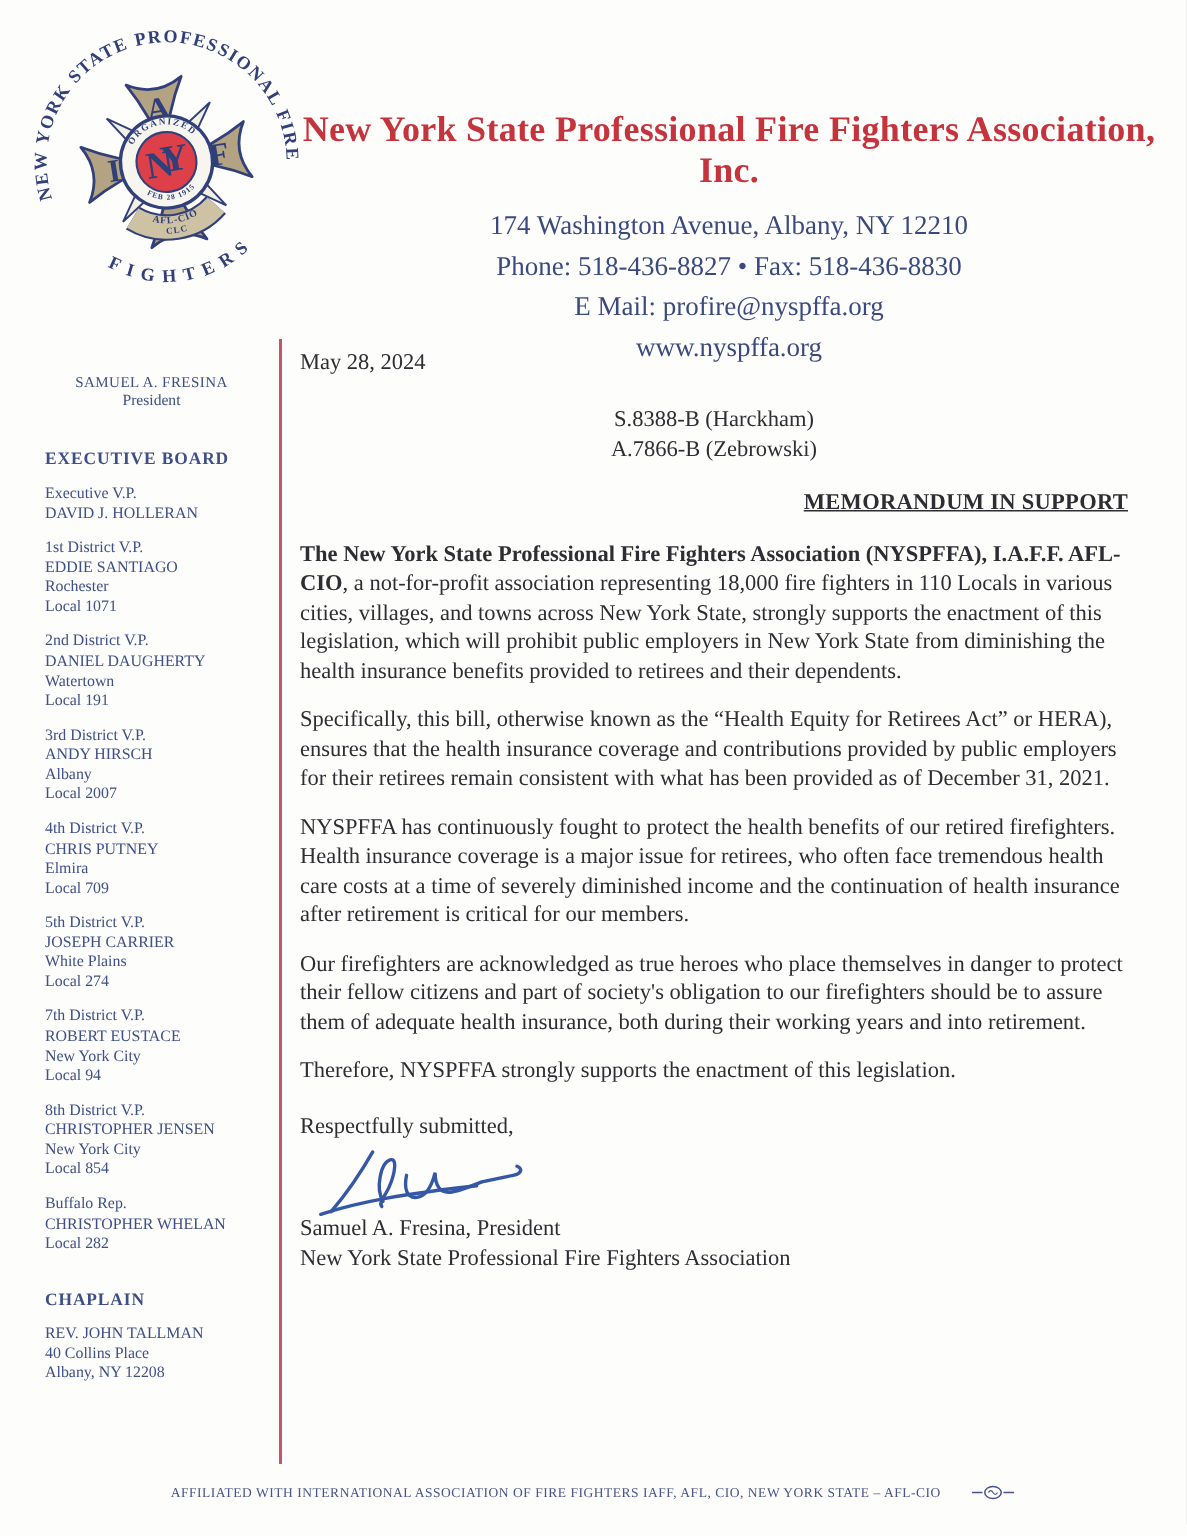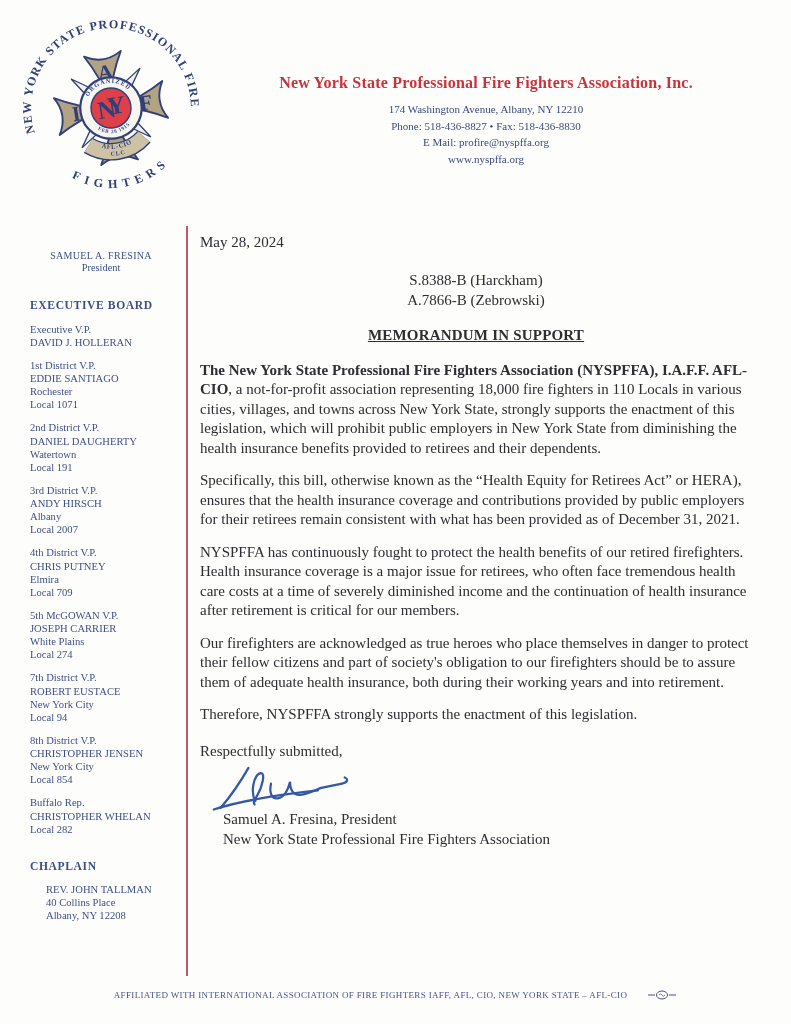--- a/index.html
+++ b/index.html
@@ -4,48 +4,48 @@
 <style>
   html,body{margin:0;padding:0;background:#e8e8e8;}
   .page{
     position:relative;width:791px;height:1024px;margin:0 auto;
     background:#fdfdfb;overflow:hidden;
     font-family:"Liberation Serif", serif;
   }
   
   .logo{position:absolute;left:18px;top:10px;width:186px;height:196px;}
   .header{position:absolute;left:196px;top:74px;width:580px;text-align:center;color:#3b4a7e;}
-  .header .org{font-size:16px;font-weight:bold;color:#c5333d;letter-spacing:.2px;margin-bottom:9px;}
-  .header .line{font-size:11px;line-height:1.5;}
+  .header .org{font-size:24px;font-weight:bold;color:#c5333d;letter-spacing:.2px;margin-bottom:9px;}
+  .header .line{font-size:18px;line-height:1.5;}
   
   .red-rule{position:absolute;left:186px;top:226px;width:2px;height:750px;background:#c2566b;}
   
   .sidebar{position:absolute;left:30px;top:250px;width:150px;color:#3e4f87;
            font-size:10.6px;line-height:1.24;}
   .officer{text-align:center;width:142px;margin-bottom:13px;}
   .officer .name{font-size:10px;letter-spacing:.3px;}
   .officer .title{font-size:10.4px;}
   .sb-heading{font-weight:bold;font-size:11.6px;letter-spacing:.6px;margin:24px 0 9px;}
   .sb-entry{margin-bottom:10px;}
   .sb-line{white-space:nowrap;}
-  .chaplain{margin-top:2px;margin-left:16px;}
+  .chaplain{margin-top:2px;}
   
   .main{position:absolute;left:200px;top:233px;width:552px;color:#2d2d33;
         font-size:15px;line-height:1.3;}
   .date{margin:0 0 17px;}
   .re{display:flex;margin:0 0 15px;}
   .re .label{width:50px;flex:none;}
   .re .text{width:446px;}
   .bills{text-align:center;margin:14px 0 16px;line-height:1.35;}
-  .memo-title{text-align:center;font-weight:bold;text-decoration:underline;
+  .memo-title{text-align:right;font-weight:bold;text-decoration:underline;
               letter-spacing:.2px;margin:16px 0 15px;}
   .main p{margin:0 0 13px;}
   .closing{margin:17px 0 0;}
   .signature{display:block;margin:0 0 -4px 2px;}
-  .signer{line-height:1.35;margin-left:23px;}
+  .signer{line-height:1.35;}
   
   .footer{position:absolute;left:0;right:0;top:989px;display:flex;
           justify-content:center;align-items:center;gap:20px;
           color:#475389;font-size:9px;letter-spacing:.35px;}
   svg text{font-family:"Liberation Serif", serif;}
 </style>
 </head>
 <body>
 
 <div class="page">
@@ -153,21 +153,21 @@
           <div class="sb-line">Albany</div>
           <div class="sb-line">Local 2007</div>
         </div>
         <div class="sb-entry">
           <div class="sb-line">4th District V.P.</div>
           <div class="sb-line">CHRIS PUTNEY</div>
           <div class="sb-line">Elmira</div>
           <div class="sb-line">Local 709</div>
         </div>
         <div class="sb-entry">
-          <div class="sb-line">5th McGOWAN V.P.</div>
+          <div class="sb-line">5th District V.P.</div>
           <div class="sb-line">JOSEPH CARRIER</div>
           <div class="sb-line">White Plains</div>
           <div class="sb-line">Local 274</div>
         </div>
         <div class="sb-entry">
           <div class="sb-line">7th District V.P.</div>
           <div class="sb-line">ROBERT EUSTACE</div>
           <div class="sb-line">New York City</div>
           <div class="sb-line">Local 94</div>
         </div>

